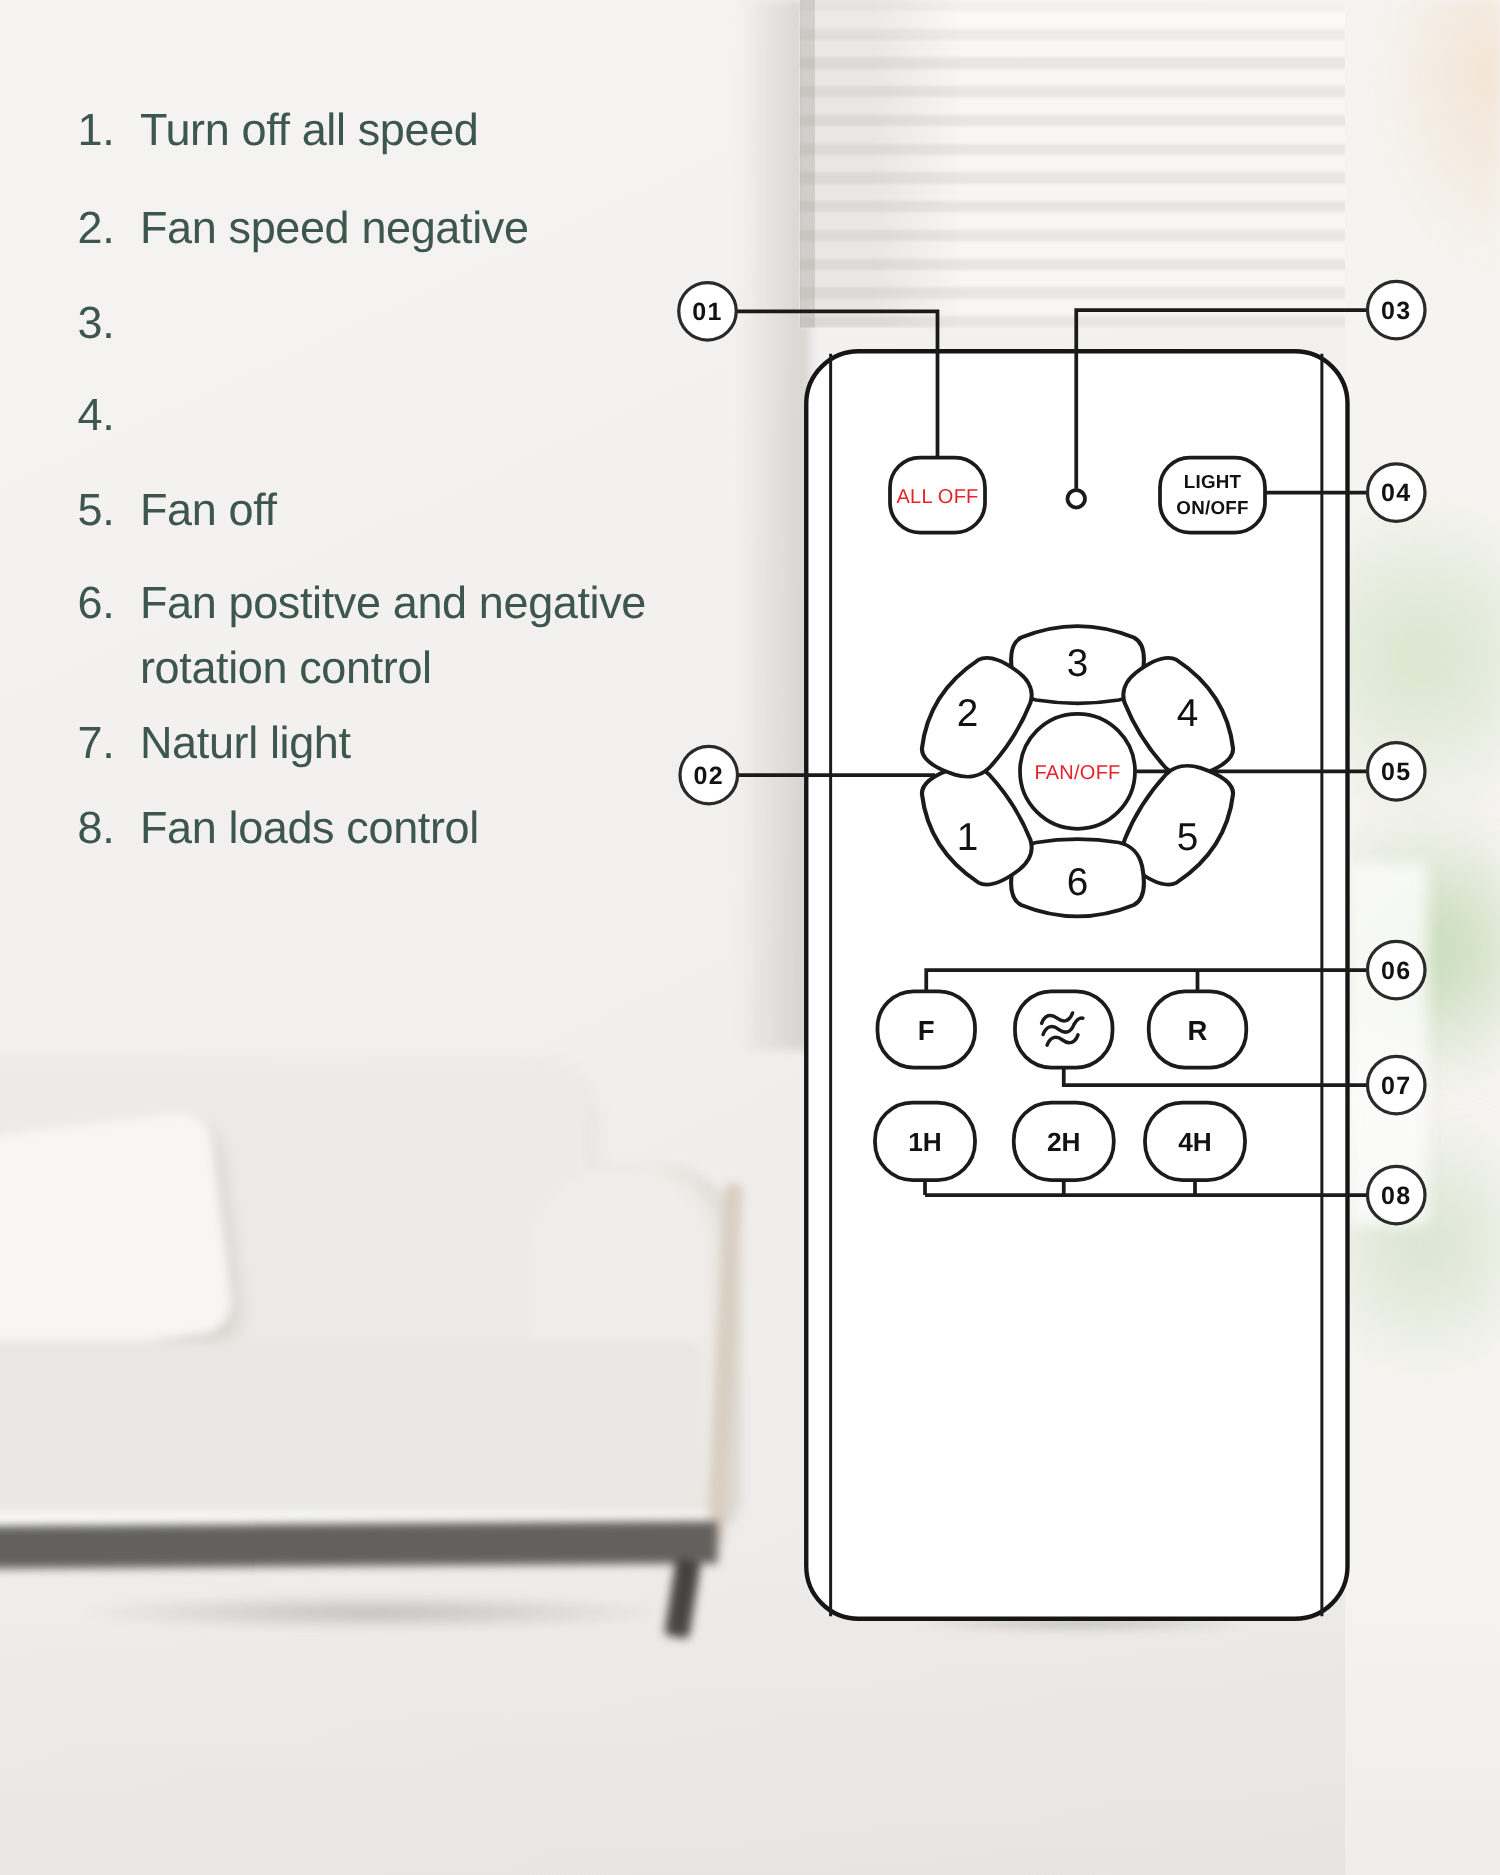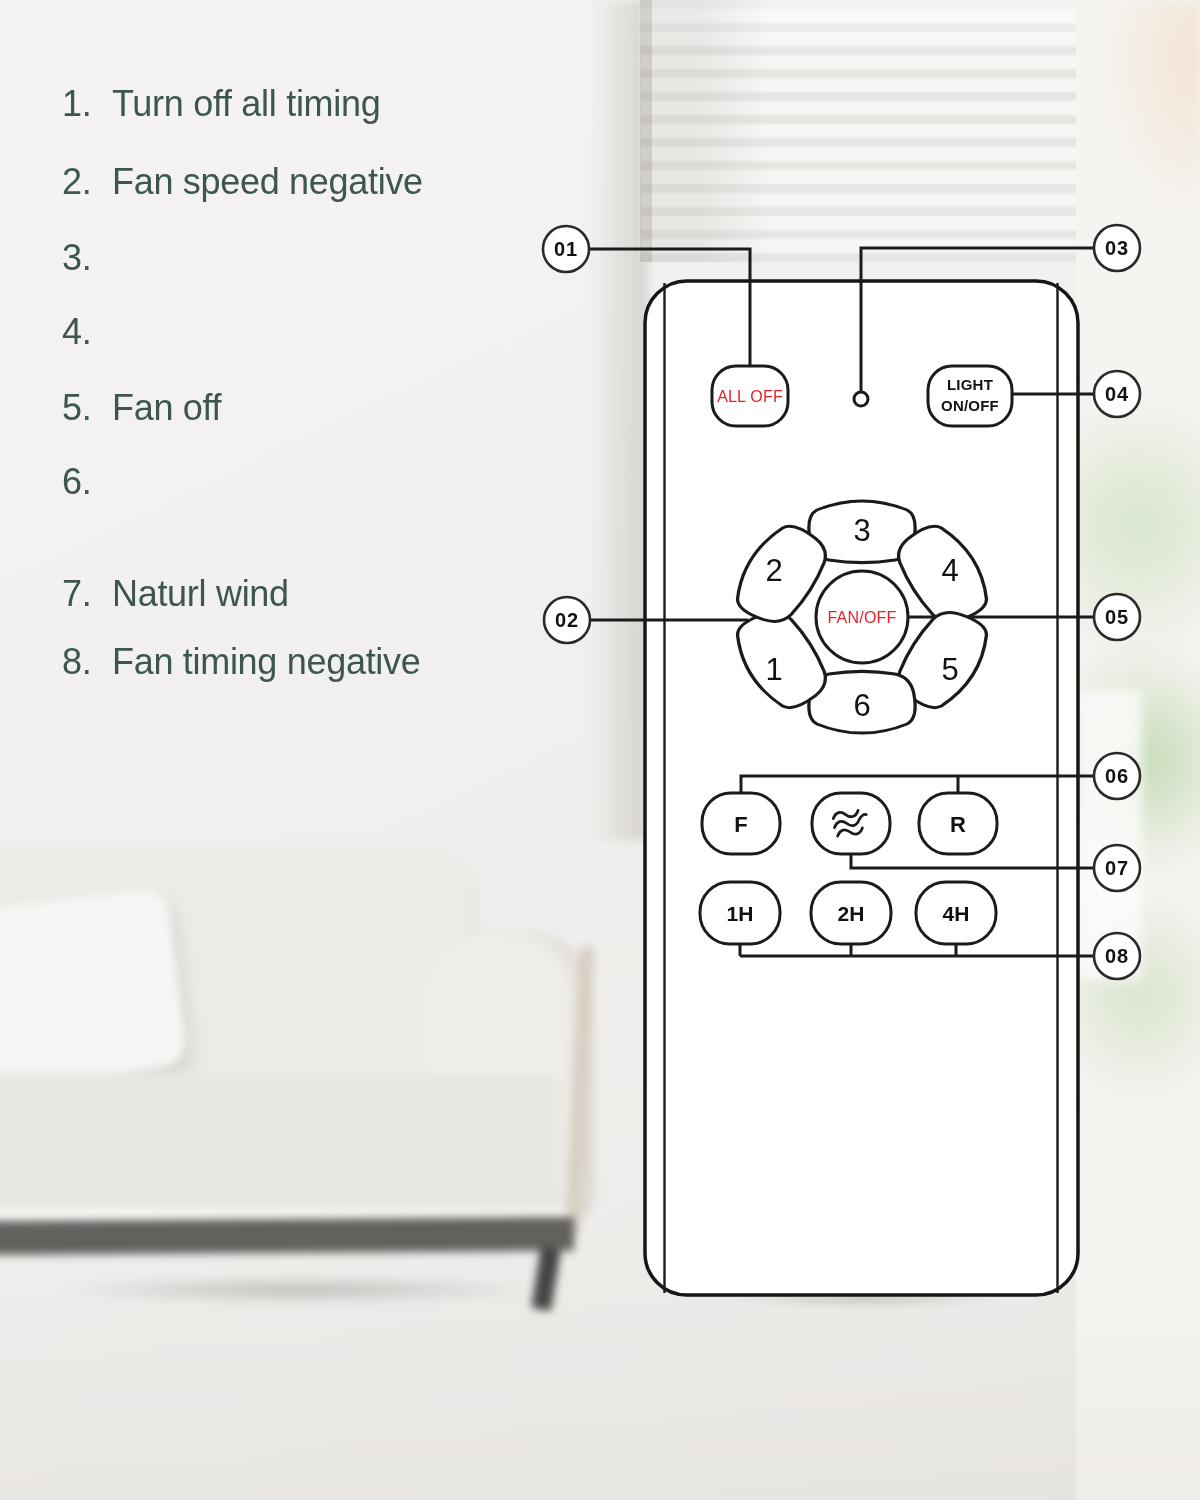--- a/index.html
+++ b/index.html
@@ -100,46 +100,48 @@
     <div class="base-rail"></div>
     <div class="leg"></div>
     <div class="couch-shadow"></div>
   </div>
   <div class="bg-el floor-tint"></div>
   <div class="bg-el remote-shadow"></div>
 
   <div class="feature-list">
     <div class="feature-item" style="top:78px">
         <span class="num">1.</span>
-        <span class="txt">Turn off all timing</span>
+        <span class="txt">Turn off all speed</span>
       </div>
     <div class="feature-item" style="top:156px">
         <span class="num">2.</span>
         <span class="txt">Fan speed negative</span>
       </div>
     <div class="feature-item" style="top:232px">
         <span class="num">3.</span>
       </div>
     <div class="feature-item" style="top:306px">
         <span class="num">4.</span>
       </div>
     <div class="feature-item" style="top:382px">
         <span class="num">5.</span>
         <span class="txt">Fan off</span>
       </div>
     <div class="feature-item" style="top:456px">
         <span class="num">6.</span>
+        <span class="txt">Fan postitve and negative
+rotation control</span>
       </div>
     <div class="feature-item" style="top:568px">
         <span class="num">7.</span>
-        <span class="txt">Naturl wind</span>
+        <span class="txt">Naturl light</span>
       </div>
     <div class="feature-item" style="top:636px">
         <span class="num">8.</span>
-        <span class="txt">Fan timing negative</span>
+        <span class="txt">Fan loads control</span>
       </div>
   </div>
 
   <svg class="diagram" width="1200" height="1500" viewBox="0 0 1200 1500">
 
     <rect class="body" x="645" y="281" width="433" height="1014" rx="42"></rect>
     <path class="bezel" d="M664.5 283 V1293"></path>
     <path class="bezel" d="M1057.5 283 V1293"></path>
 
     <path class="line" d="M589 249 H750 V366"></path>

